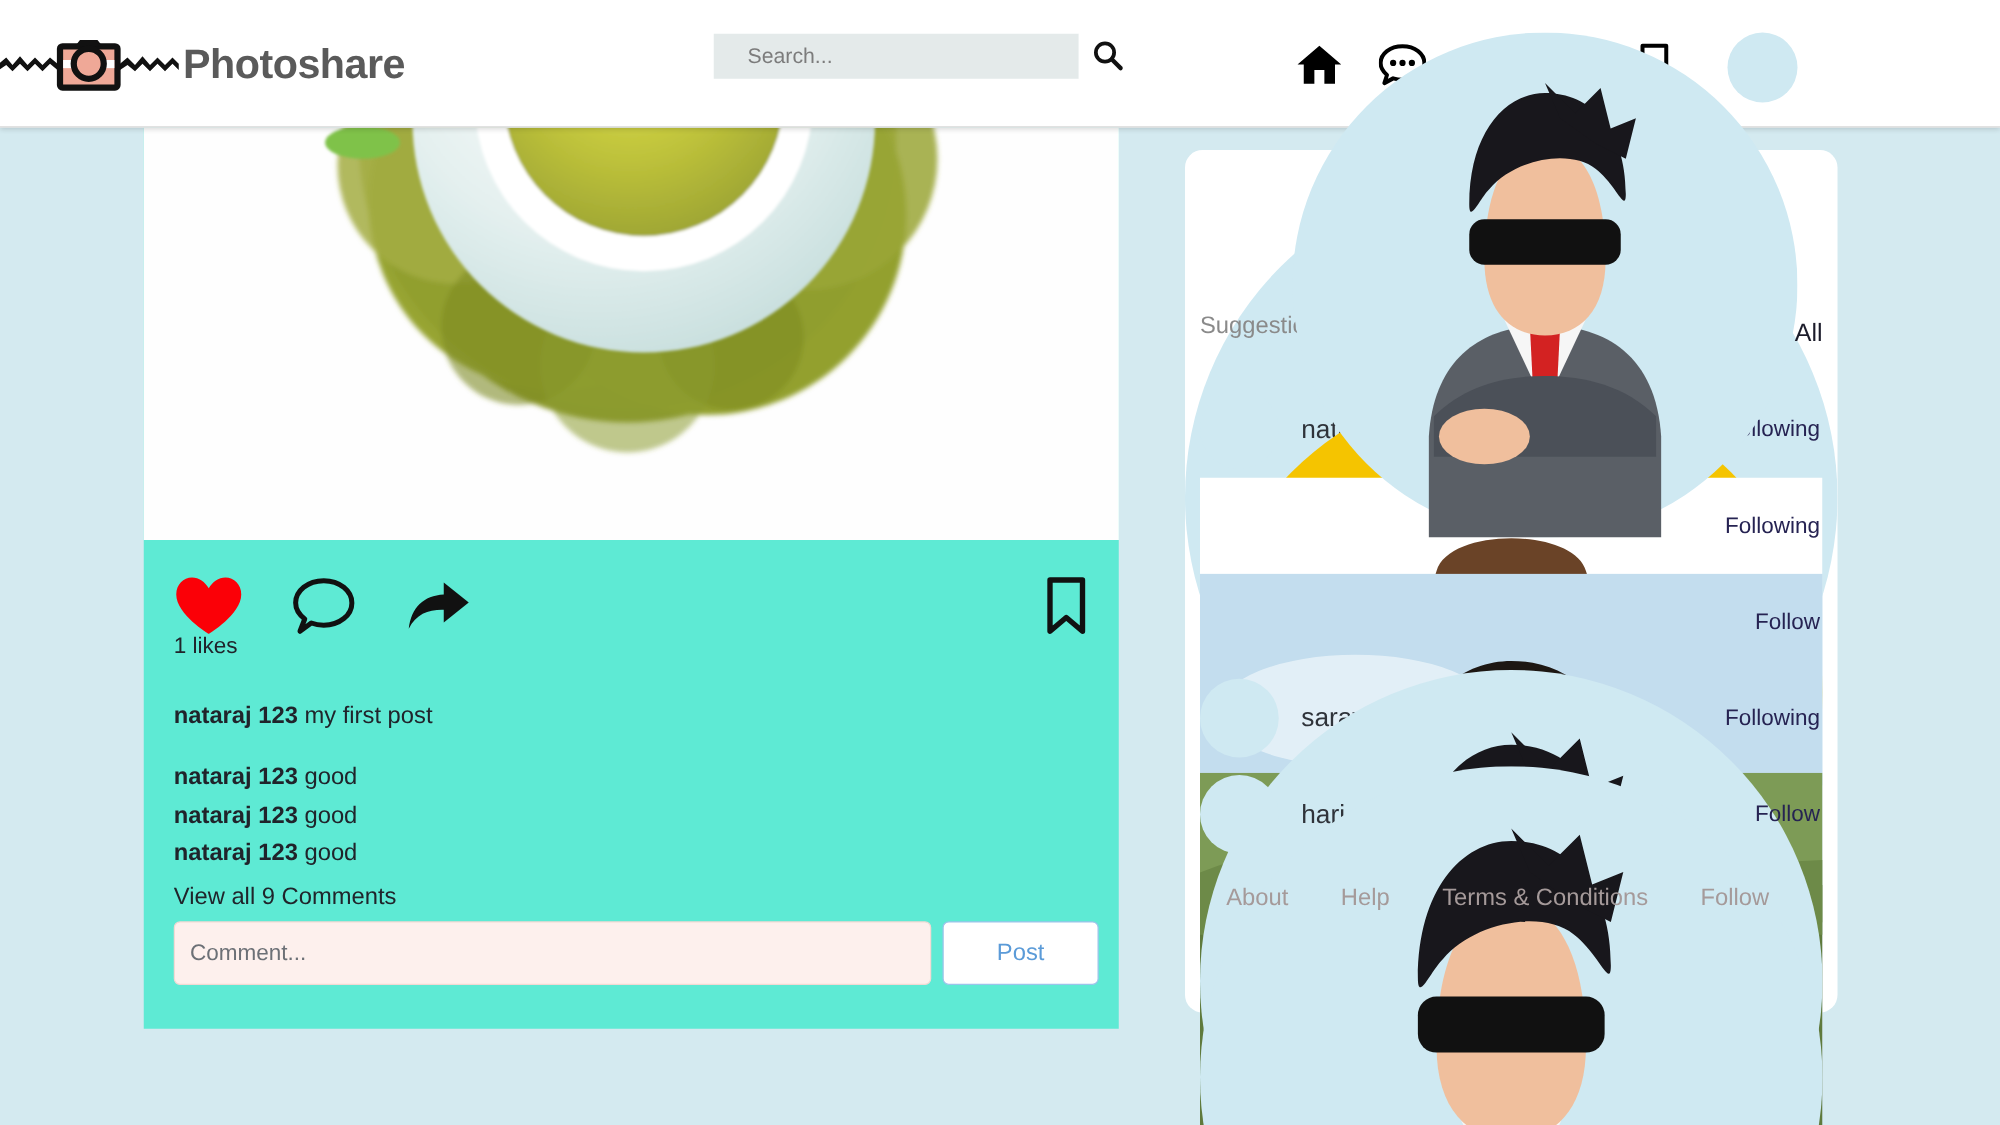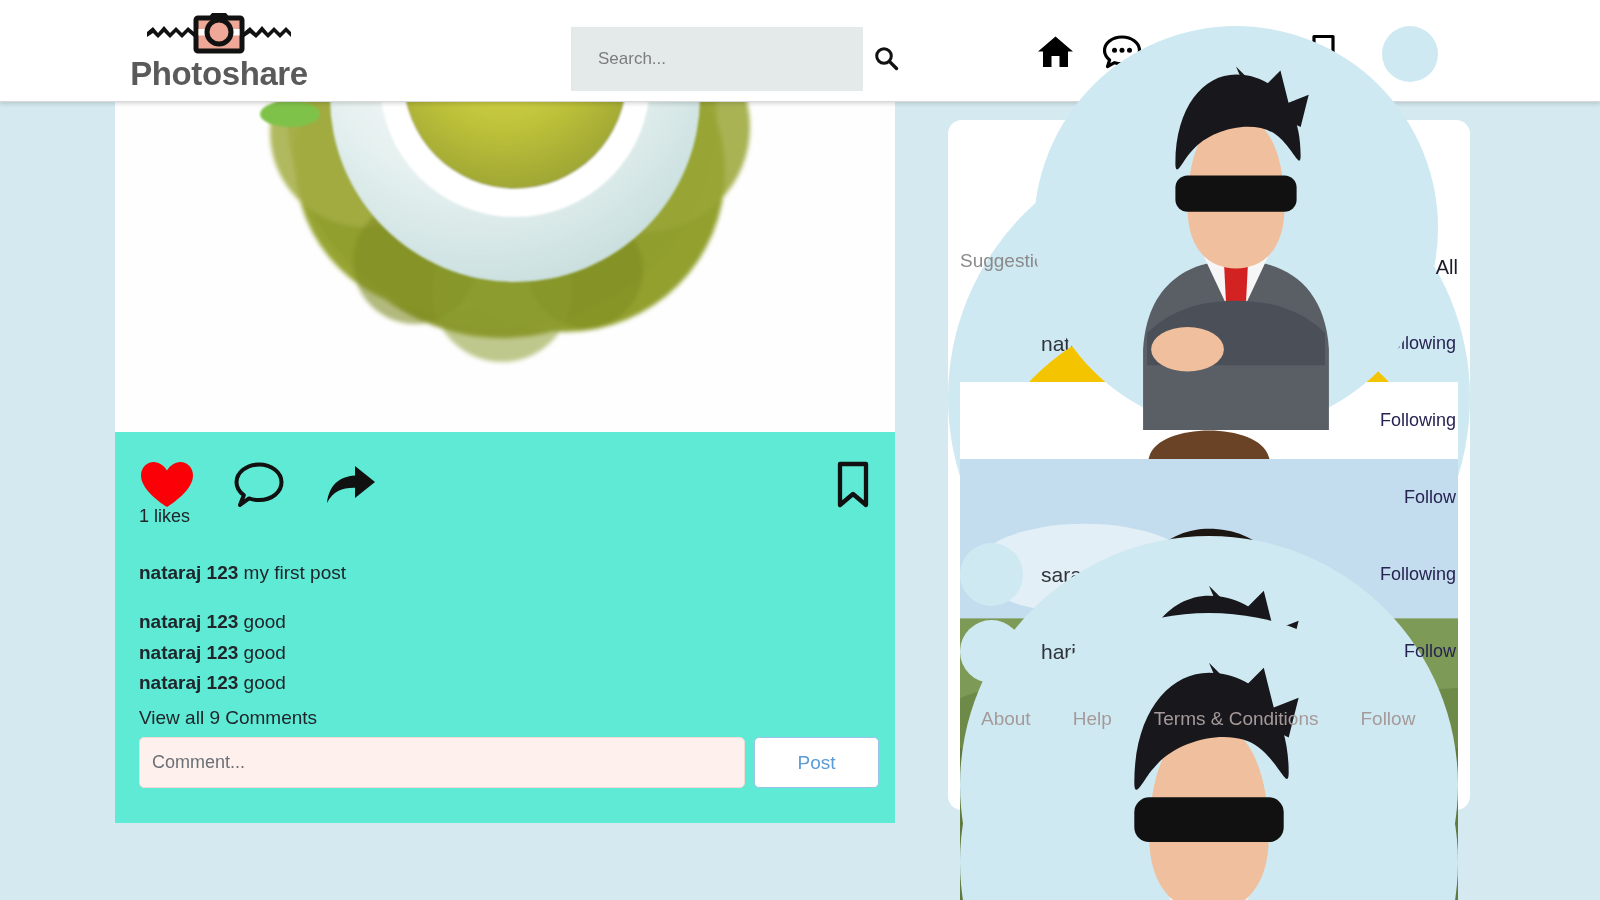--- a/index.html
+++ b/index.html
@@ -24,42 +24,42 @@
     z-index: 20;
   }
 
   #brand {
     position: absolute;
     left: 114px;
     top: 6px;
     width: 210px;
     height: 92px;
     display: flex;
-    flex-direction: column;
+    flex-direction: row;
     align-items: center;
-    justify-content: center;
+    justify-content: flex-end;
     cursor: pointer;
   }
   .cam-wrap { height: 46px; display:flex; align-items:center; justify-content:center; }
   .brand-text {
     font-size: 33px;
     font-weight: bold;
     color: #5a5a5a;
     letter-spacing: -0.4px;
     line-height: 40px;
     margin-top: -2px;
   }
 
   
   #search-wrap {
     position: absolute;
     left: 571px;
     top: 27px;
     width: 337px;
-    height: 64px;
+    height: 36px;
     display: flex;
   }
   #search-input {
     flex: 1;
     border: none;
     outline: none;
     background: #e4eaea;
     padding: 0 0 0 27px;
     font-size: 17px;
     color: #4a4a4a;

